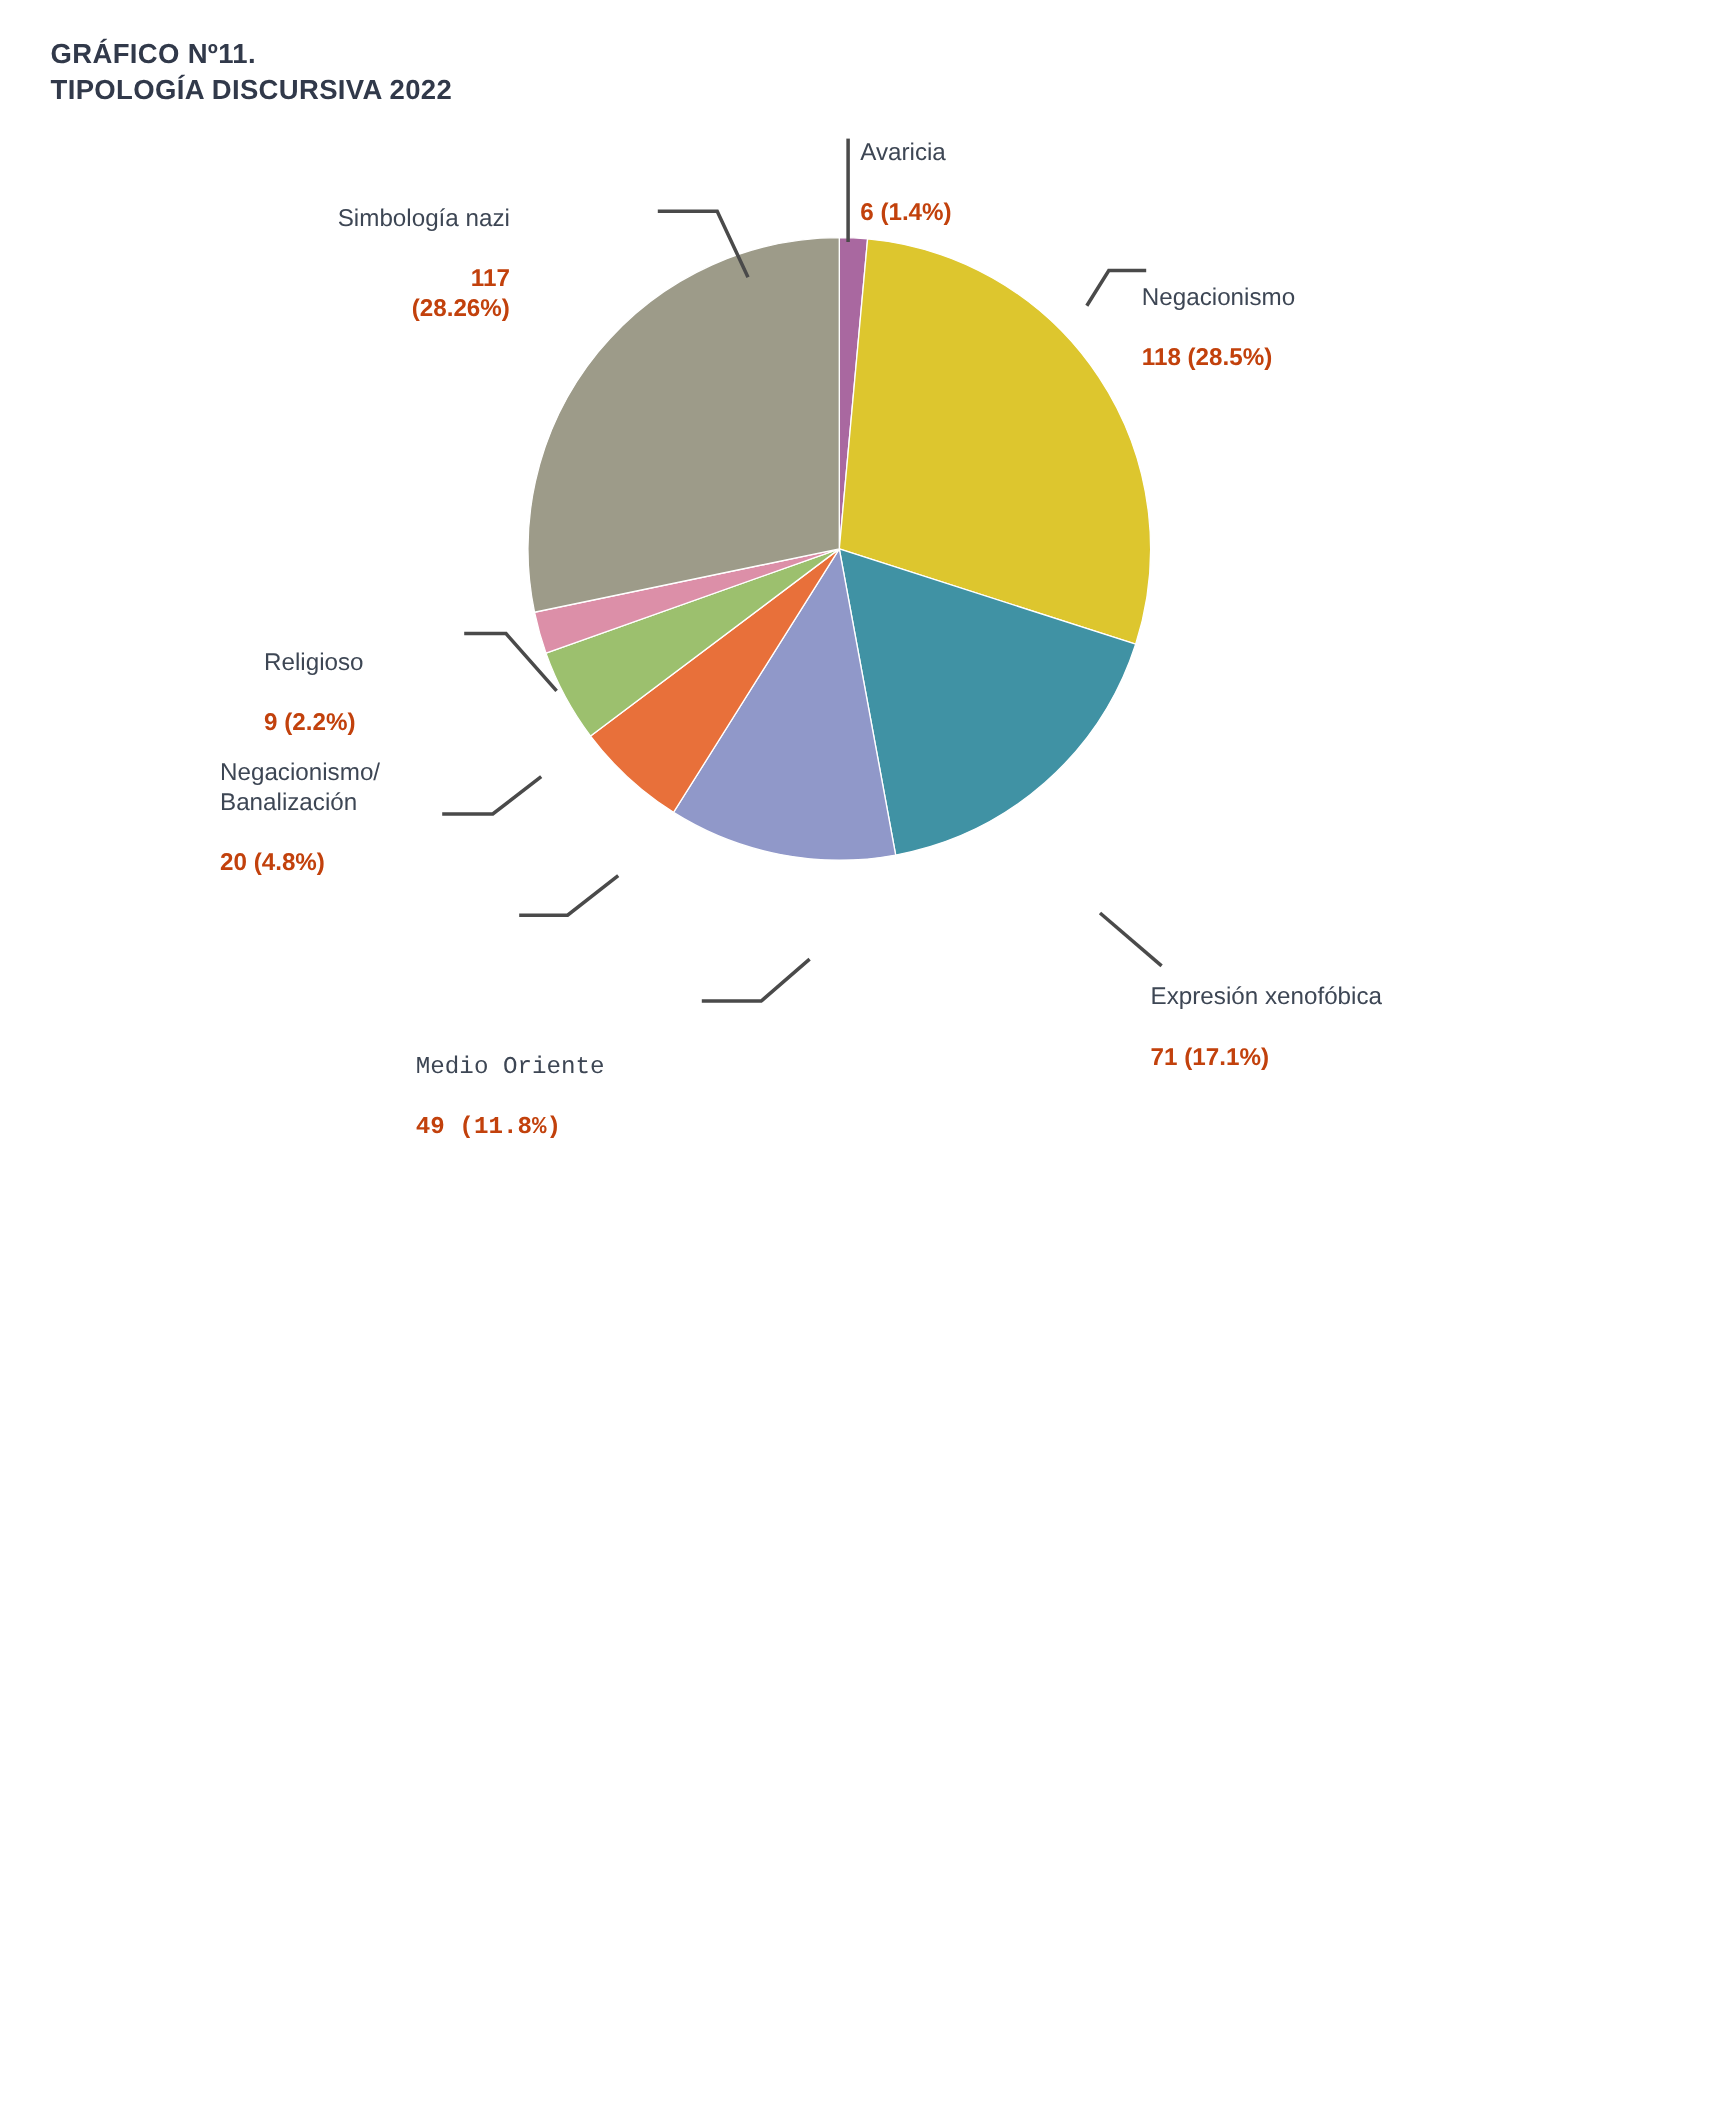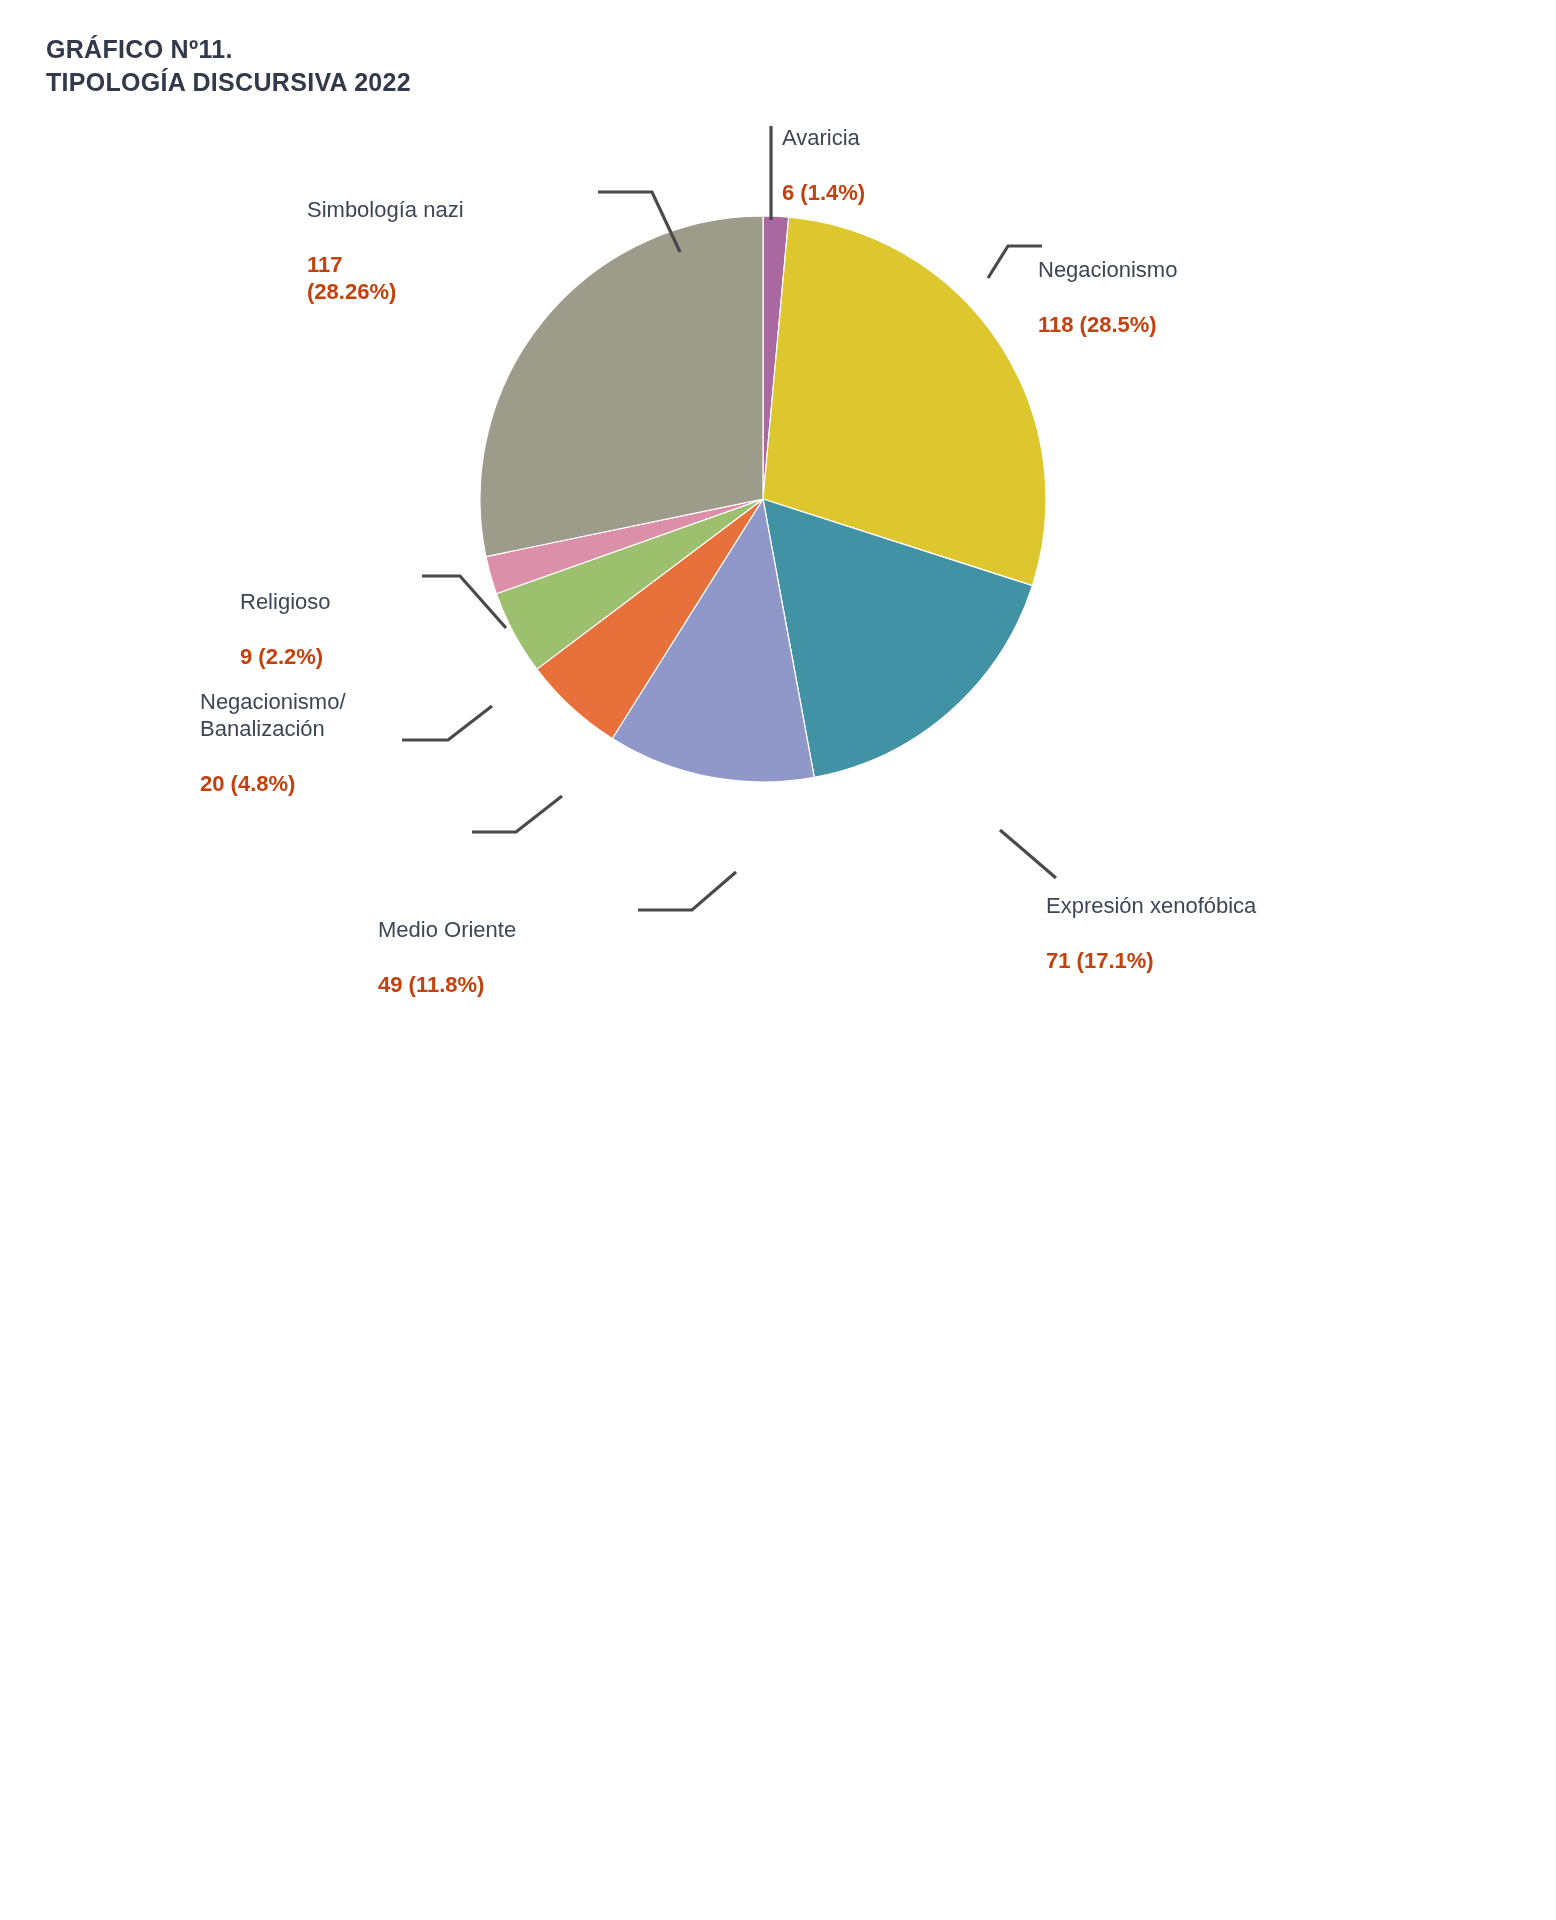--- a/index.html
+++ b/index.html
@@ -41,25 +41,25 @@
   }
   .lbl b { font-weight: bold; color: #c2410c; }
 
   .leader { position: absolute; overflow: visible; }
   .leader svg { display: block; overflow: visible; }
   .leader path, .leader line { stroke: #4a4a4a; stroke-width: 3.2; fill: none; }
 
   
   #l22-avaricia       { left: 782px; top: 96px;  }
   #l22-conspirativo   { left: 1038px; top: 228px; }
-  #l22-simbologia     { left: 307px;  top: 168px; text-align: left; }
+  #l22-simbologia     { left: 307px;  top: 156px; text-align: right; }
   #l22-religioso      { left: 240px;  top: 560px; }
   #l22-negacionismo   { left: 188px;  top: 660px; margin-left: 12px; }
   #l22-nacionalista   { left: 236px;  top: 800px; }
-  #l22-mediooriente   { left: 378px;  top: 888px; }
+  #l22-mediooriente   { left: 378px;  top: 928px; font-family: Liberation Mono, monospace; }
   #l22-xenofobica     { left: 1046px; top: 864px; }
 </style>
 </head>
 <body>
 
 <div class="page">
 
   <section class="chart-block" id="block-2022">
 
     <div class="chart-title" id="title-2022">GRÁFICO Nº11.

